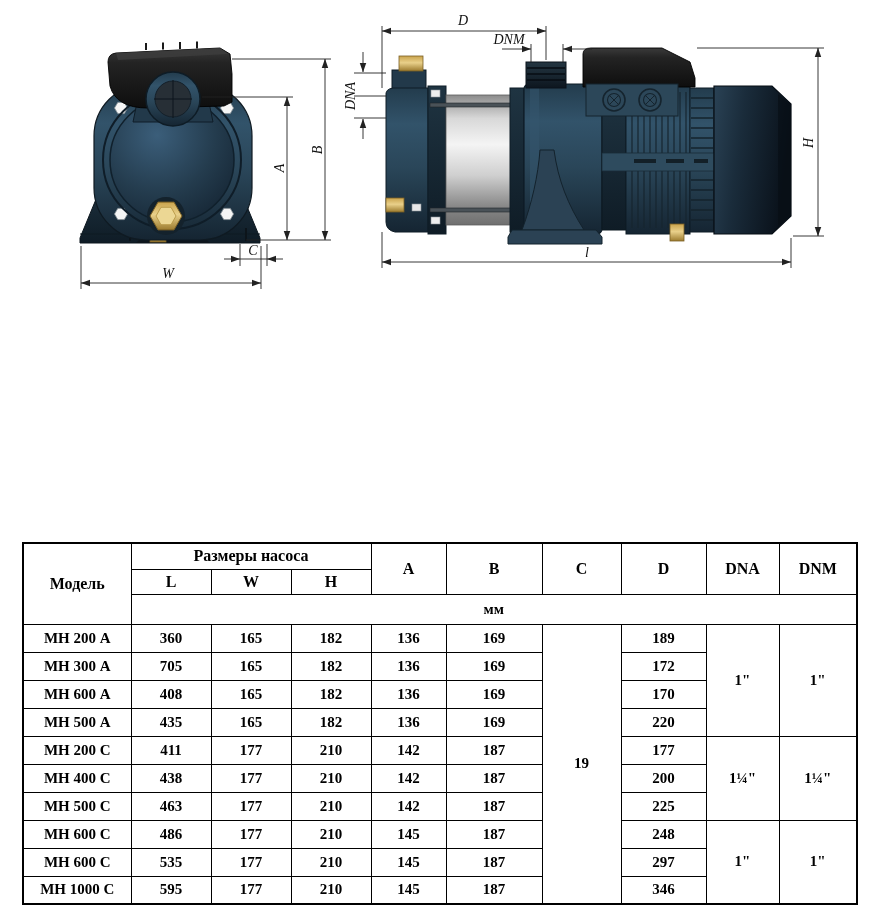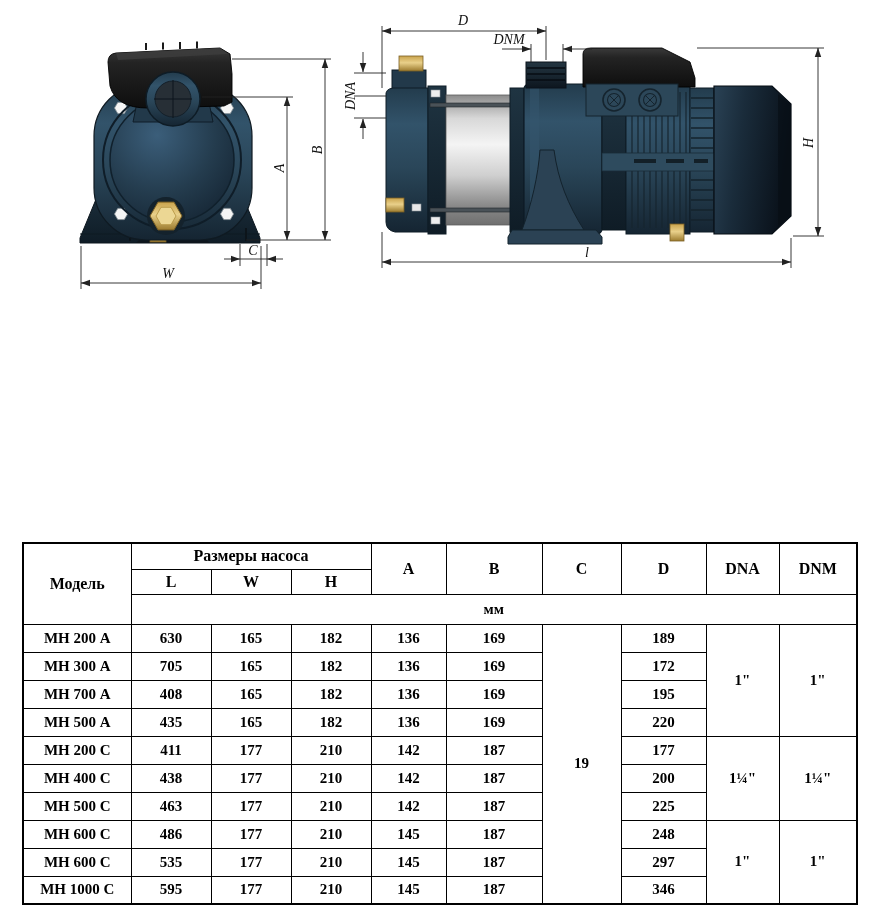--- a/index.html
+++ b/index.html
@@ -285,47 +285,47 @@
       <th>L</th>
       <th>W</th>
       <th>H</th>
     </tr>
     <tr class="row-unit">
       <td colspan="9" class="unit-cell">мм</td>
     </tr>
 
     <tr class="row-data">
       <td>МН 200 А</td>
-      <td>630</td>
+      <td>360</td>
       <td>165</td>
       <td>182</td>
       <td>136</td>
       <td>169</td>
       <td rowspan="10">19</td>
       <td>189</td>
       <td rowspan="4">1"</td>
       <td rowspan="4">1"</td>
     </tr>
     <tr class="row-data">
       <td>МН 300 А</td>
       <td>705</td>
       <td>165</td>
       <td>182</td>
       <td>136</td>
       <td>169</td>
       <td>172</td>
     </tr>
     <tr class="row-data">
-      <td>МН 700 А</td>
+      <td>МН 600 А</td>
       <td>408</td>
       <td>165</td>
       <td>182</td>
       <td>136</td>
       <td>169</td>
-      <td>195</td>
+      <td>170</td>
     </tr>
     <tr class="row-data">
       <td>МН 500 А</td>
       <td>435</td>
       <td>165</td>
       <td>182</td>
       <td>136</td>
       <td>169</td>
       <td>220</td>
     </tr>

